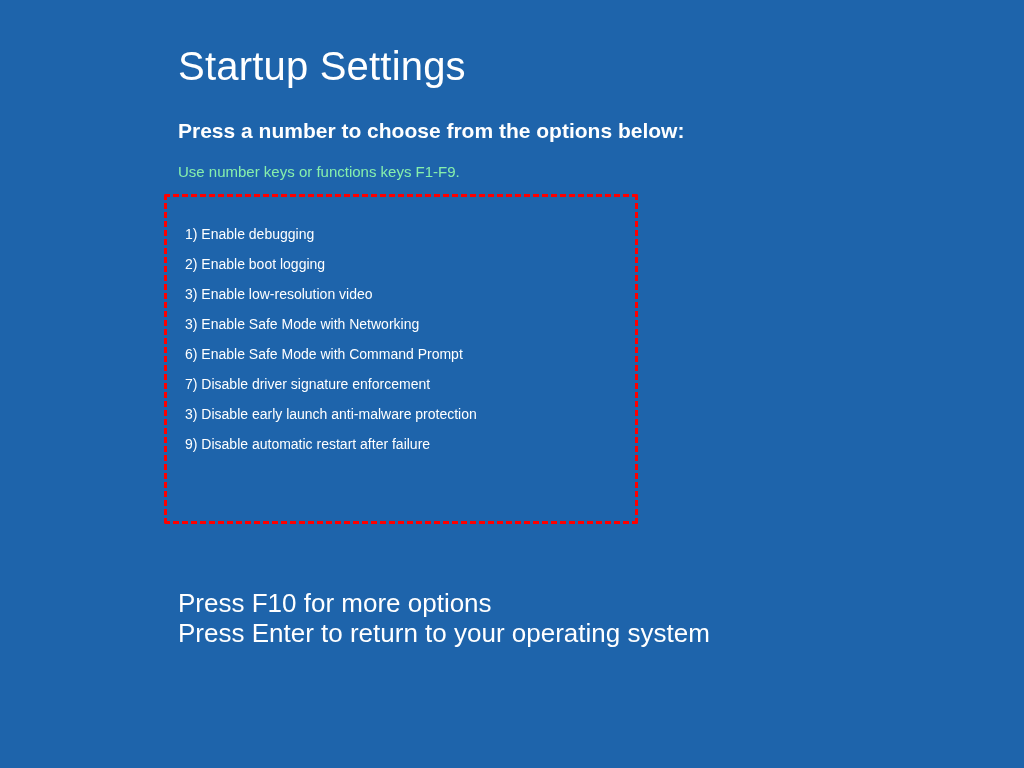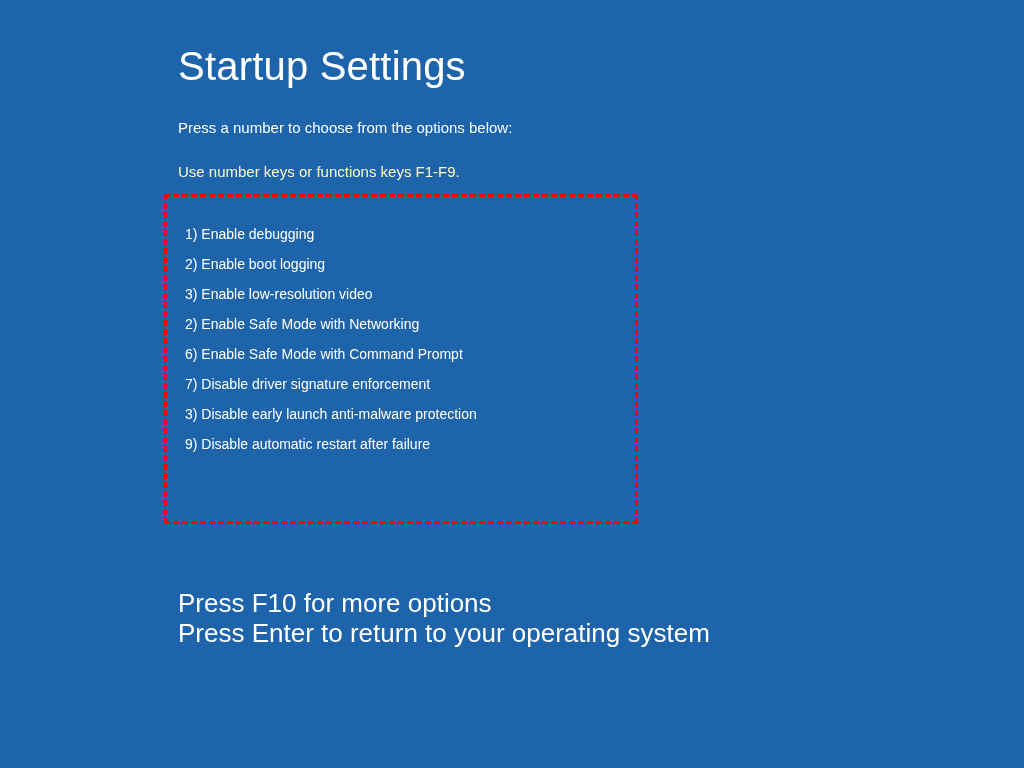--- a/index.html
+++ b/index.html
@@ -20,30 +20,30 @@
       left: 178px;
       top: 44px;
       font-size: 40px;
       font-weight: 300;
       letter-spacing: 0.2px;
     }
     .subtitle {
       position: absolute;
       left: 178px;
       top: 119px;
-      font-size: 15px;
-      font-weight: 400;
+      font-size: 21px;
+      font-weight: 700;
     }
     .hint {
       position: absolute;
       left: 178px;
       top: 163px;
       font-size: 15px;
       font-weight: 400;
-      color: #fef9c3;
+      color: #86efac;
     }
     .options-box {
       position: absolute;
       left: 164px;
       top: 194px;
       width: 474px;
       height: 330px;
       border: 3px dashed #ff0000;
       padding: 22px 18px 0 18px;
       border-radius: 2px;
@@ -73,21 +73,21 @@
 
   <div class="subtitle">Press a number to choose from the options below:</div>
 
   <div class="hint">Use number keys or functions keys F1-F9.</div>
 
   <div class="options-box">
     <ul class="options-list">
       <li>1) Enable debugging</li>
       <li>2) Enable boot logging</li>
       <li>3) Enable low-resolution video</li>
-      <li>2) Enable Safe Mode with Networking</li>
+      <li>3) Enable Safe Mode with Networking</li>
       <li>6) Enable Safe Mode with Command Prompt</li>
       <li>7) Disable driver signature enforcement</li>
       <li>3) Disable early launch anti-malware protection</li>
       <li>9) Disable automatic restart after failure</li>
     </ul>
   </div>
 
   <div class="footer">
     <div>Press F10 for more options</div>
     <div>Press Enter to return to your operating system</div>

